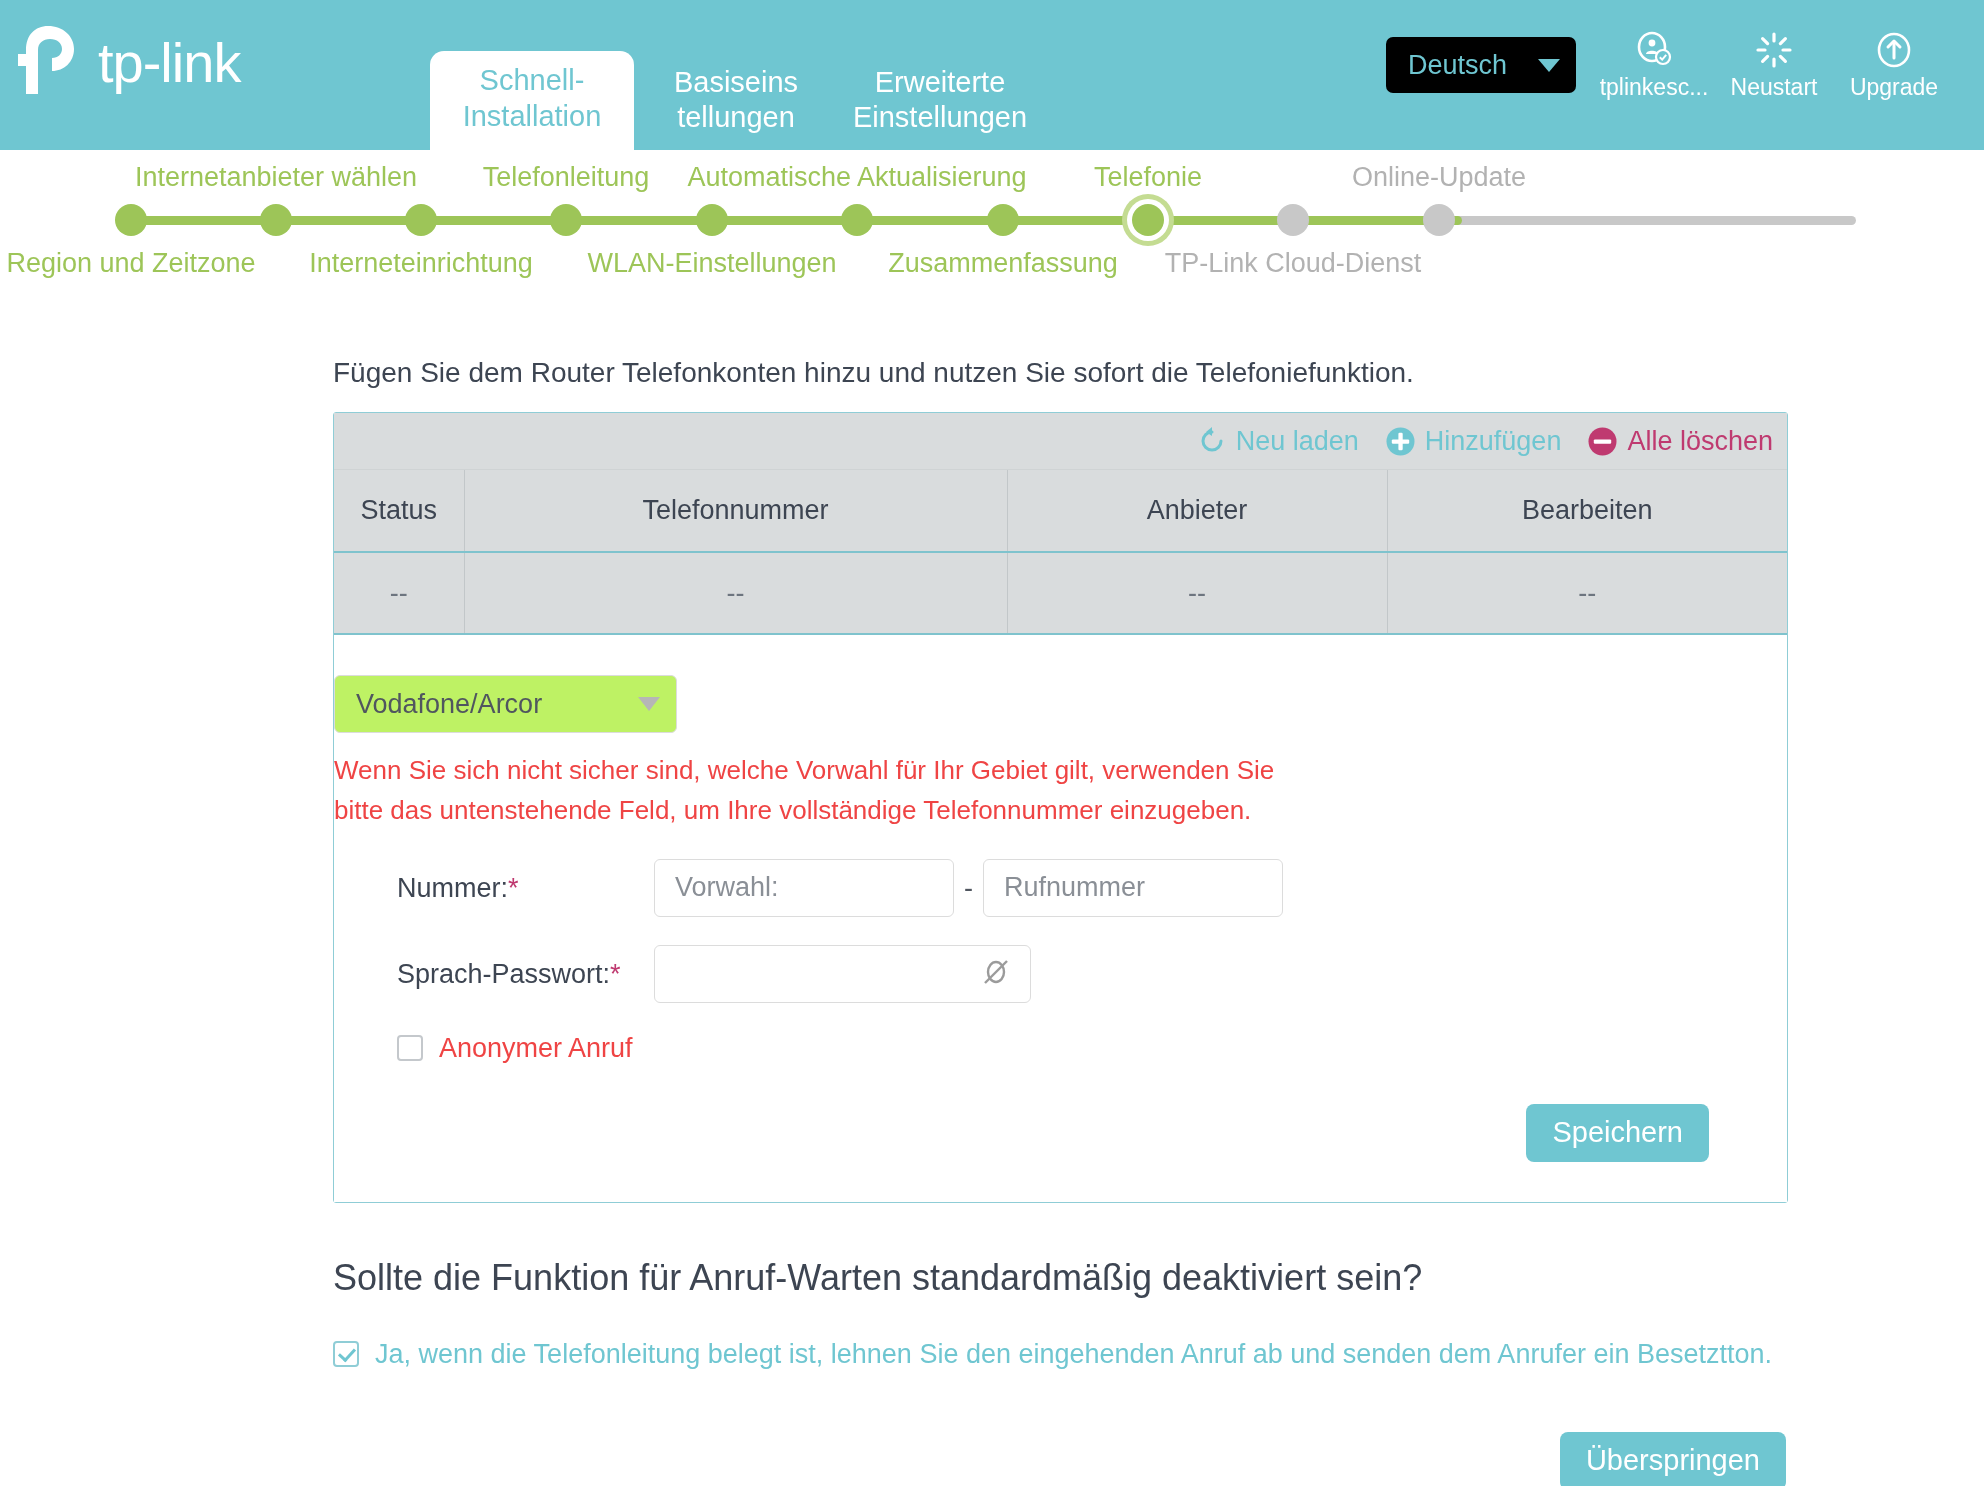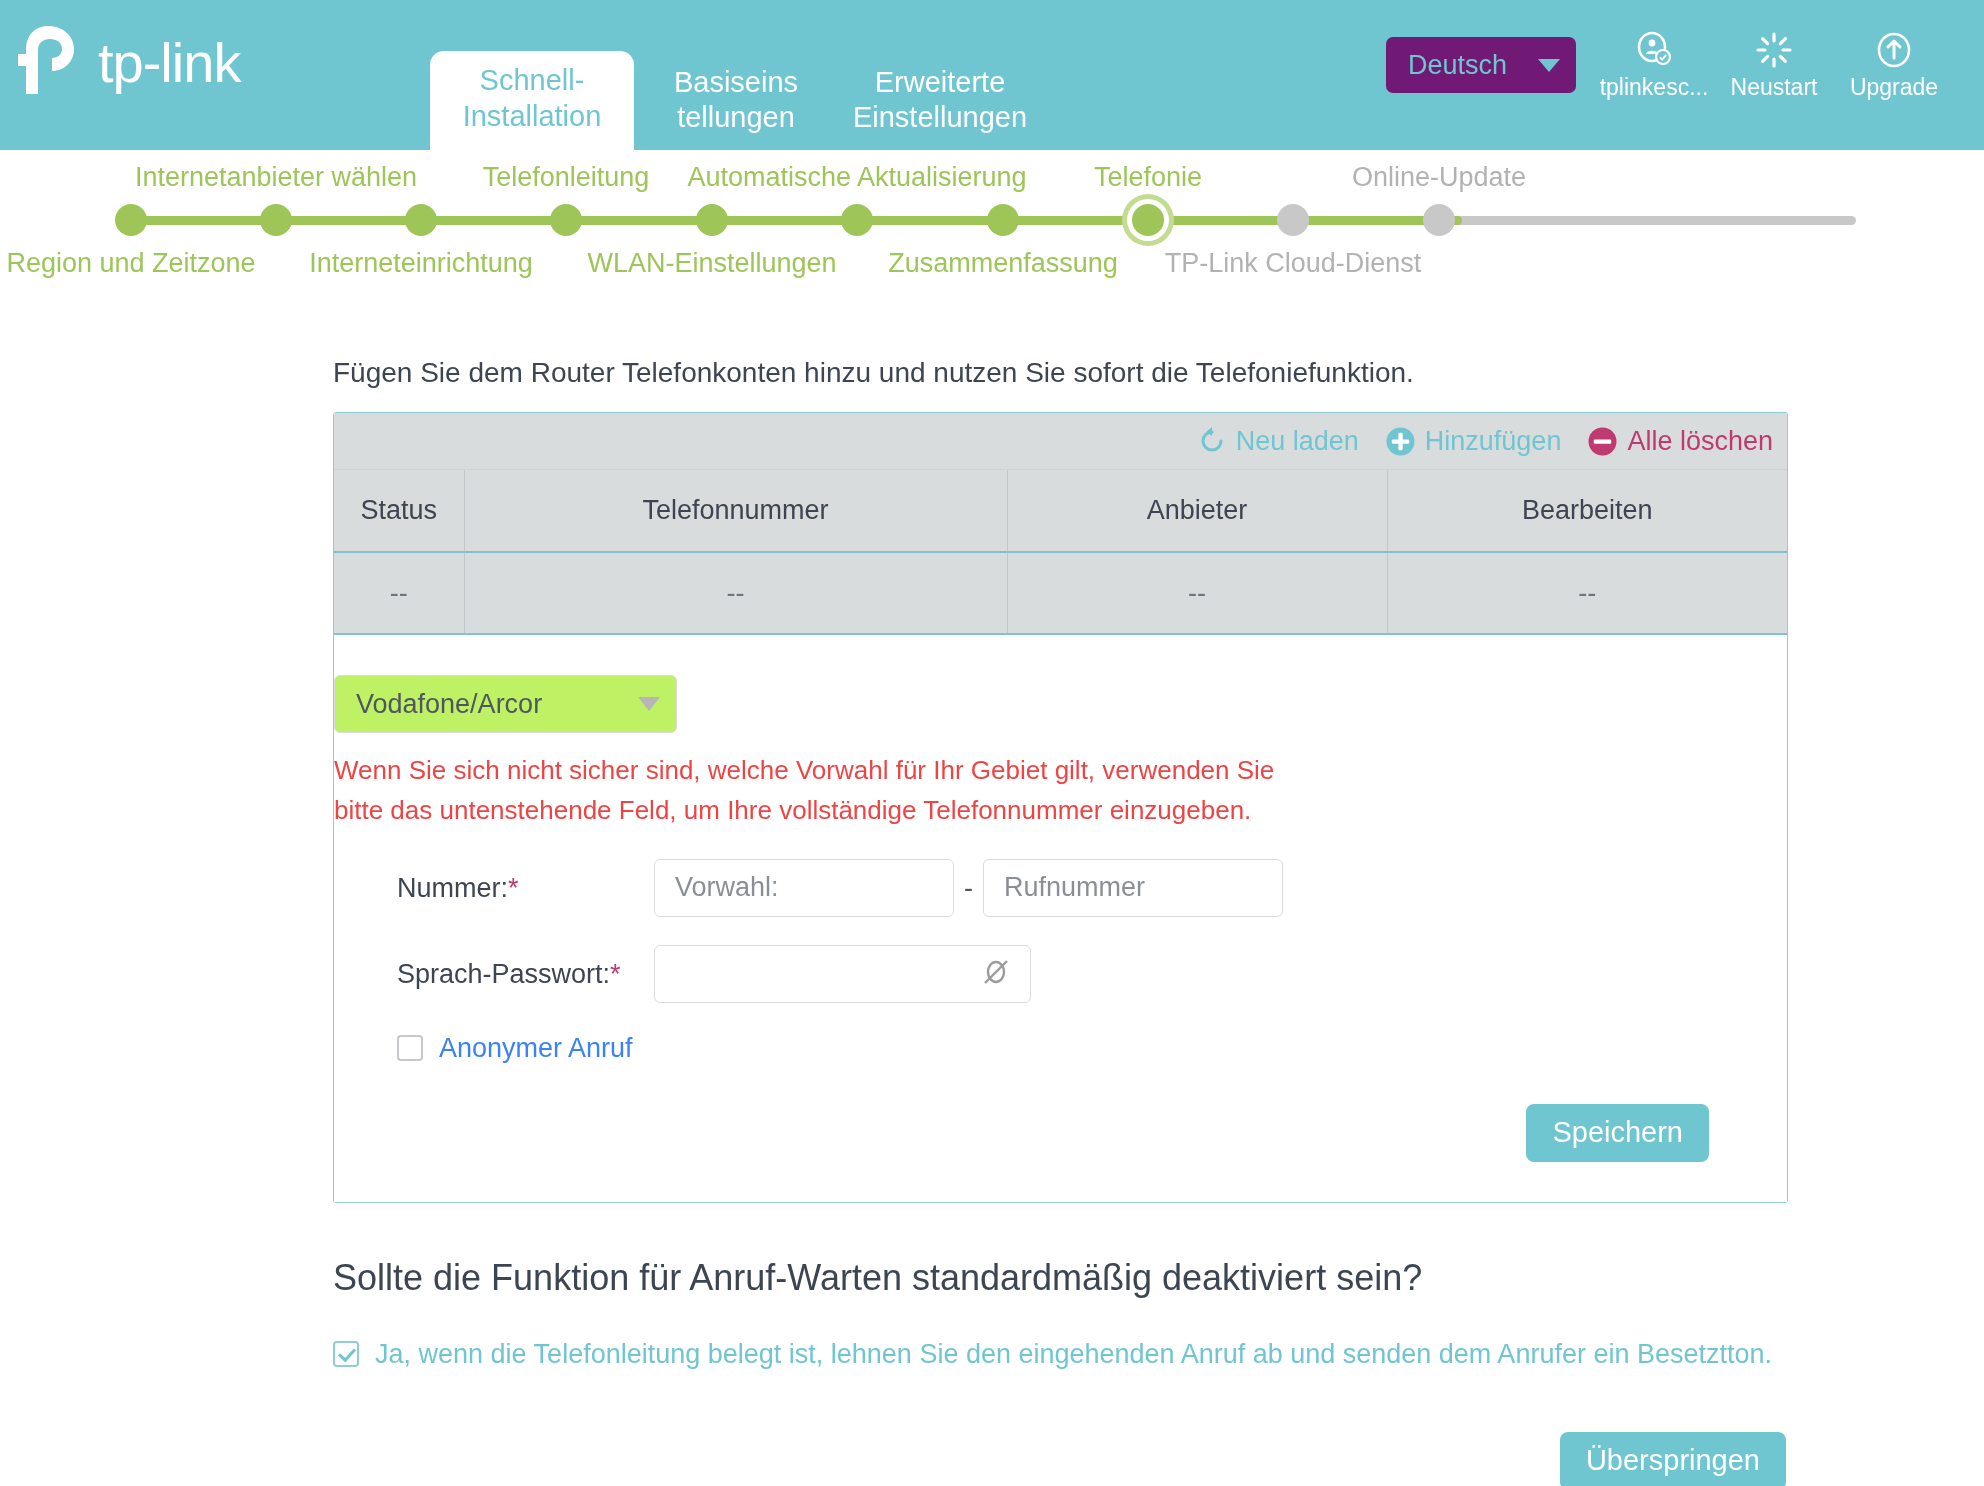--- a/index.html
+++ b/index.html
@@ -69,21 +69,21 @@
   .header-right {
     margin-left: auto;
     display: flex;
     align-items: center;
     padding-right: 30px;
     height: 130px;
   }
   .lang-select {
     width: 190px;
     height: 56px;
-    background: #701a75;
+    background: #000000;
     border-radius: 7px;
     display: flex;
     align-items: center;
     justify-content: space-between;
     padding: 0 16px 0 22px;
     color: #6fc6d1;
     font-size: 27px;
     cursor: pointer;
     margin-right: 18px;
   }
@@ -295,21 +295,21 @@
   .cbox.checked { border-color: #8fcdd6; }
   .cbox.checked:after {
     content: "";
     position: absolute;
     left: 7px; top: 2px;
     width: 7px; height: 13px;
     border: solid #6fc6d1;
     border-width: 0 3px 3px 0;
     transform: rotate(42deg);
   }
-  .cblabel { font-size: 27px; color: #3b82f6; }
+  .cblabel { font-size: 27px; color: #ef4444; }
 
   .btn {
     background: #6fc6d1;
     color: #ffffff;
     border: none;
     border-radius: 8px;
     font-size: 29px;
     font-family: "Liberation Sans", sans-serif;
     cursor: pointer;
     padding: 0 26px;

